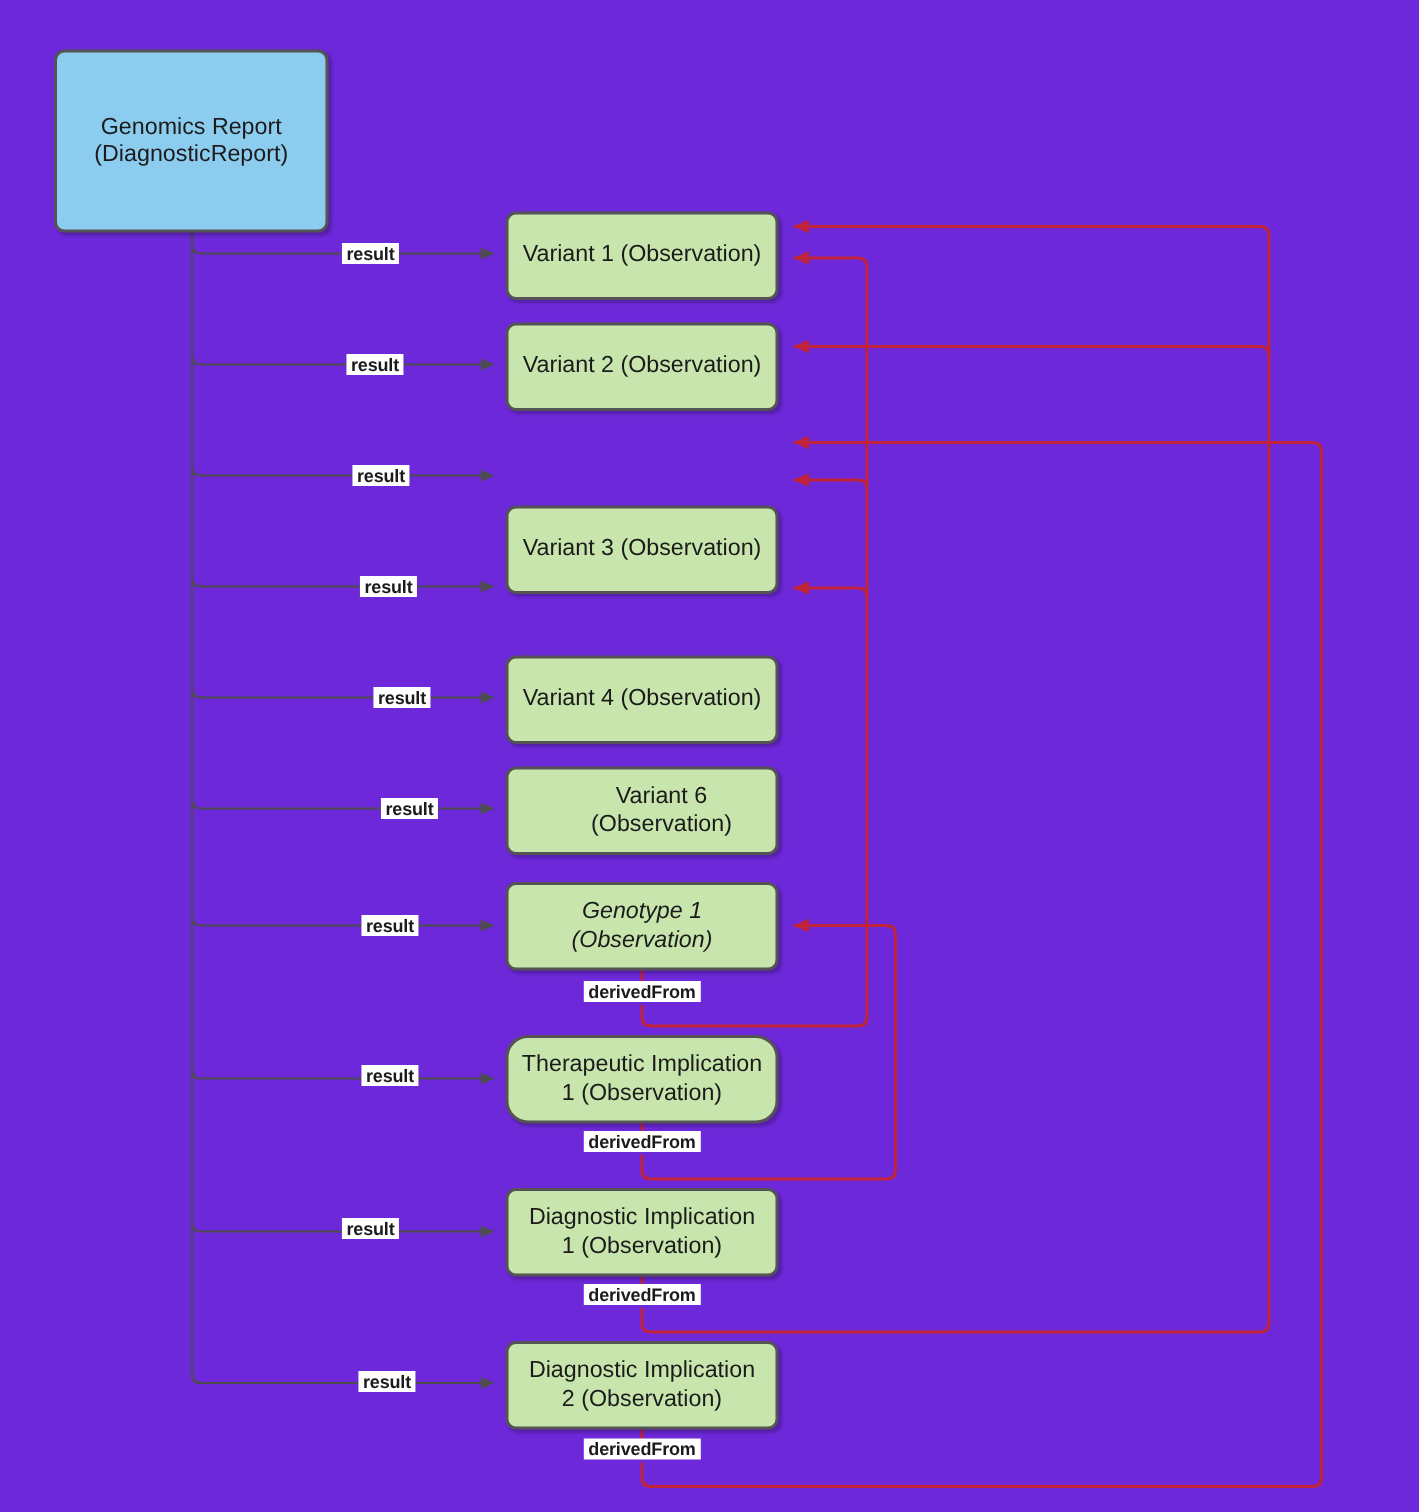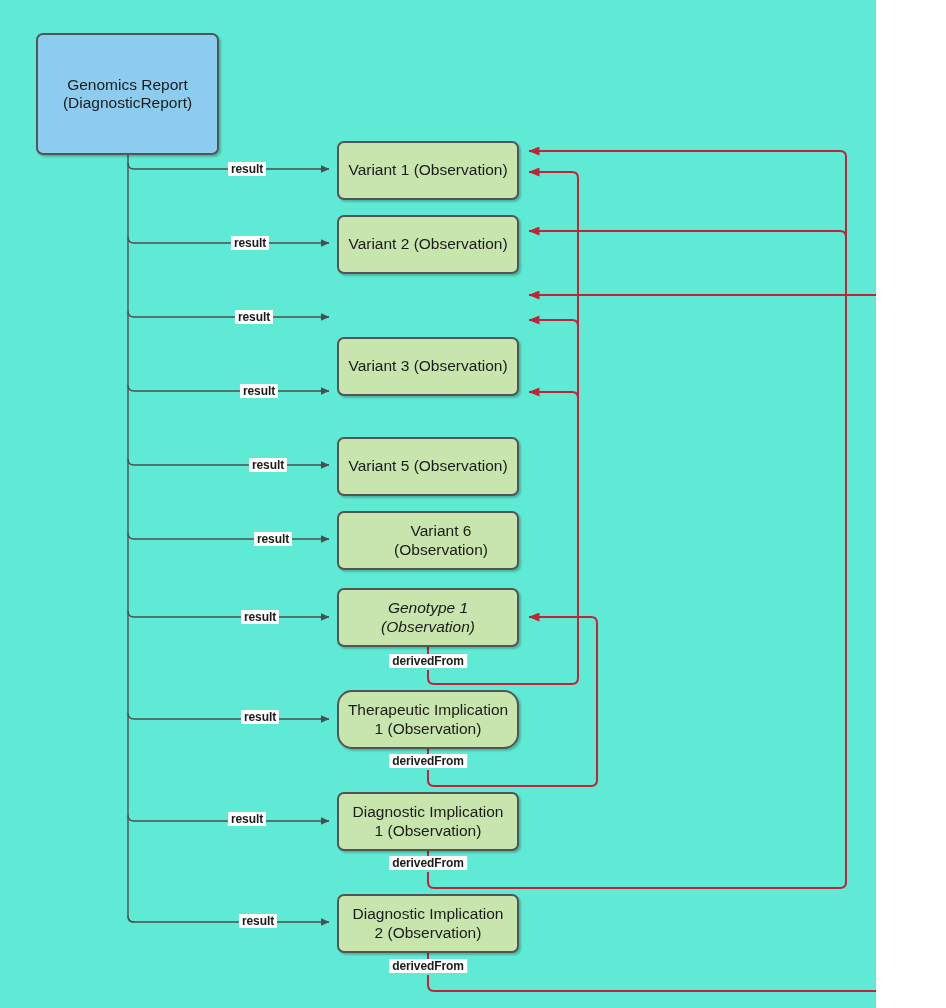--- a/index.html
+++ b/index.html
@@ -5,23 +5,23 @@
   html, body {
     margin: 0;
     padding: 0;
     background: #ffffff;
   }
   body {
     font-family: "Liberation Sans", sans-serif;
   }
   #canvas {
     position: relative;
-    width: 876px;
+    width: 946px;
     height: 1008px;
-    background: #5eead4;
+    background: #6d28d9;
     overflow: hidden;
   }
   #edges {
     position: absolute;
     left: 0;
     top: 0;
     width: 946px;
     height: 1008px;
   }
   .node {
@@ -107,21 +107,21 @@
   <div class="node report" style="left:36px; top:33px; width:183px; height:122px;">Genomics Report
 (DiagnosticReport)</div>
 
   <div class="node obs" style="left:337px; top:141px; width:182px; height:59px;">Variant 1 (Observation)</div>
 
   <div class="node obs" style="left:337px; top:215px; width:182px; height:59px;">Variant 2 (Observation)</div>
 
   <div class="node obs" style="left:337px; top:289px; width:182px; height:59px;margin-top:48px;">Variant 3 (Observation)</div>
 
 
-  <div class="node obs" style="left:337px; top:437px; width:182px; height:59px;">Variant 5 (Observation)</div>
+  <div class="node obs" style="left:337px; top:437px; width:182px; height:59px;">Variant 4 (Observation)</div>
 
   <div class="node obs" style="left:337px; top:511px; width:182px; height:59px;padding-left:26px;">Variant 6 (Observation)</div>
 
   <div class="node obs" style="left:337px; top:588px; width:182px; height:59px;font-style:italic;">Genotype 1
 (Observation)</div>
 
   <div class="node obs" style="left:337px; top:690px; width:182px; height:59px;border-radius:15px;">Therapeutic Implication
 1 (Observation)</div>
 
   <div class="node obs" style="left:337px; top:792px; width:182px; height:59px;">Diagnostic Implication

